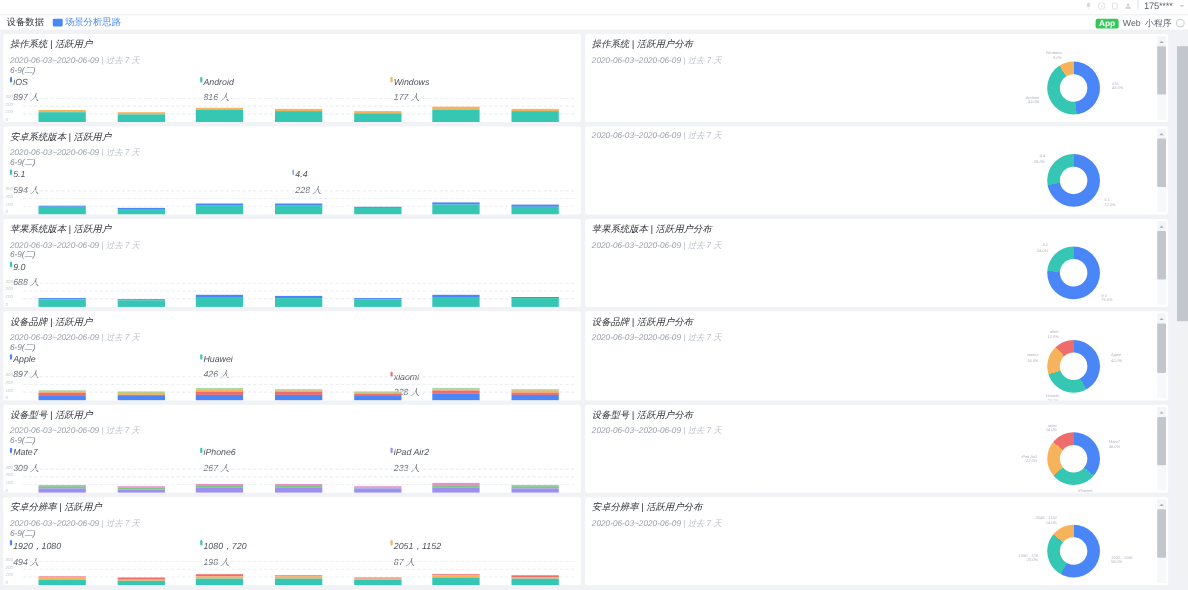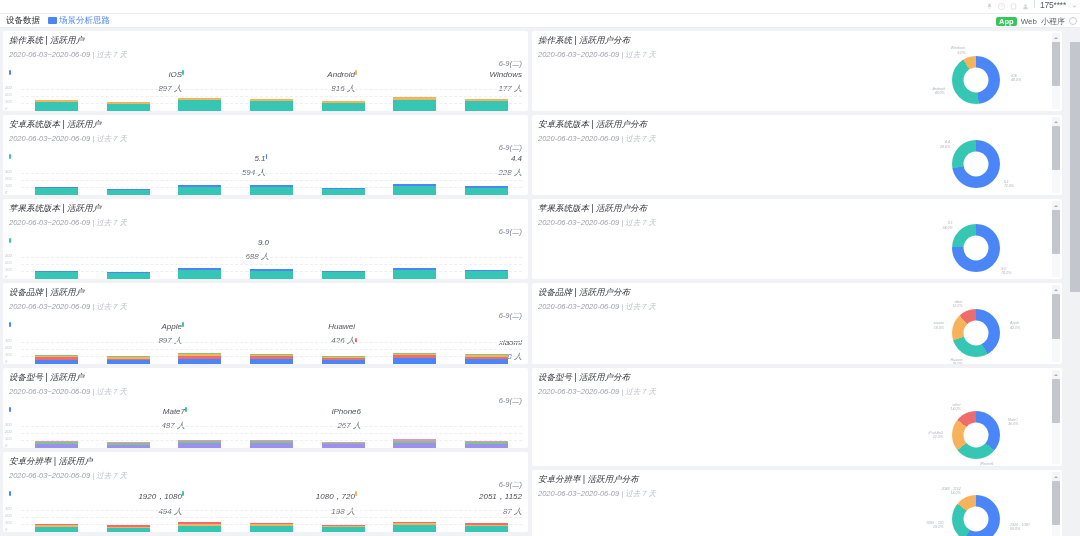--- a/index.html
+++ b/index.html
@@ -116,21 +116,20 @@
     white-space: nowrap;
   }
   .card-sub .dim { color: #b9bfc9; }
 
   
   .tooltip {
     position: absolute;
     left: 0; right: 0;
     padding: 2px 6px 0 6px;
     pointer-events: none;
-    text-align: right;
   }
   .tt-date { font-size: 7.5px; color: #7d838f; margin-bottom: 1px; }
   .tt-row { display: flex; }
   .tt-col { position: relative; }
   .tt-name {
     font-size: 8px; color: #4d525c; white-space: nowrap;
     padding-left: 3px; position: relative;
   }
   .tt-name::before {
     content: "";
@@ -533,26 +532,31 @@
       </div>
       <div class="card" style="height: 80px;">
         <div class="card-title">设备型号 | 活跃用户</div>
         <div class="card-sub"><span>2020-06-03~2020-06-09</span> <span class="dim">|</span> <span class="dim">过去 7 天</span></div>
         <div class="tooltip" style="top: 26px;">
           <div class="tt-date">6-9(二)</div>
           <div class="tt-row">
             <div class="tt-col" style="width: 176px;">
               <div class="tt-name">Mate7</div>
               <span style="position: absolute; left: 0px; top: 0px; width: 1.6px; height: 5px; border-radius: 1px; background: rgb(74, 134, 247);"></span>
-              <div class="tt-val">487 人</div>
+              <div class="tt-val">309 人</div>
             </div>
             <div class="tt-col" style="width: 176px;">
               <div class="tt-name">iPhone6</div>
               <span style="position: absolute; left: 0px; top: 0px; width: 1.6px; height: 5px; border-radius: 1px; background: rgb(53, 198, 180);"></span>
               <div class="tt-val">267 人</div>
+            </div>
+            <div class="tt-col" style="width: 170px;">
+              <div class="tt-name">iPad Air2</div>
+              <span style="position: absolute; left: 0px; top: 0px; width: 1.6px; height: 5px; border-radius: 1px; background: rgb(155, 143, 240);"></span>
+              <div class="tt-val">233 人</div>
             </div>
           </div>
         </div>
         <div class="barchart">
           <div class="axis-labels">
             <span>300</span>
             <span>200</span>
             <span>100</span>
             <span>0</span>
           </div>
@@ -685,21 +689,20 @@
 9.0%</div>
         </div>
         <div class="cardscroll">
           <div class="cs-arrow"></div>
           <div class="cs-track">
             <div class="cs-thumb" style="height: 44px;"></div>
           </div>
         </div>
       </div>
       <div class="card" style="height: 80px;">
-        <div class="card-title">安卓系统版本 | 活跃用户分布</div>
         <div class="card-sub"><span>2020-06-03~2020-06-09</span> <span class="dim">|</span> <span class="dim">过去 7 天</span></div>
         <div class="donut-wrap">
           <div class="donut" style="background: conic-gradient(rgb(74, 134, 247) 0%, rgb(74, 134, 247) 72%, rgb(53, 198, 180) 72%, rgb(53, 198, 180) 100%);"></div>
           <div class="dlabel" style="white-space: pre; text-align: left; left: 95.8859px; top: 43.7601px; width: 24px;">5.1
 72.0%</div>
           <div class="dlabel" style="white-space: pre; text-align: right; left: 18.1141px; top: 4.23986px; width: 24px;">4.4
 28.0%</div>
         </div>
         <div class="cardscroll">
           <div class="cs-arrow"></div>
@@ -739,21 +742,21 @@
           <div class="dlabel" style="white-space: pre; text-align: right; left: 30.5881px; top: -4.82307px; width: 24px;">other
 12.0%</div>
         </div>
         <div class="cardscroll">
           <div class="cs-arrow"></div>
           <div class="cs-track">
             <div class="cs-thumb" style="height: 45px;"></div>
           </div>
         </div>
       </div>
-      <div class="card" style="height: 98px;">
+      <div class="card" style="height: 80px;">
         <div class="card-title">设备型号 | 活跃用户分布</div>
         <div class="card-sub"><span>2020-06-03~2020-06-09</span> <span class="dim">|</span> <span class="dim">过去 7 天</span></div>
         <div class="donut-wrap">
           <div class="donut" style="background: conic-gradient(rgb(74, 134, 247) 0%, rgb(74, 134, 247) 36%, rgb(53, 198, 180) 36%, rgb(53, 198, 180) 64%, rgb(247, 178, 92) 64%, rgb(247, 178, 92) 86%, rgb(239, 108, 108) 86%, rgb(239, 108, 108) 100%);"></div>
           <div class="dlabel" style="white-space: pre; text-align: left; left: 100.05px; top: 10.8008px; width: 24px;">Mate7
 36.0%</div>
           <div class="dlabel" style="white-space: pre; text-align: left; left: 72px; top: 55px; width: 24px;">iPhone6
 28.0%</div>
           <div class="dlabel" style="white-space: pre; text-align: right; left: 11px; top: 24px; width: 24px;">iPad Air2
 22.0%</div>

